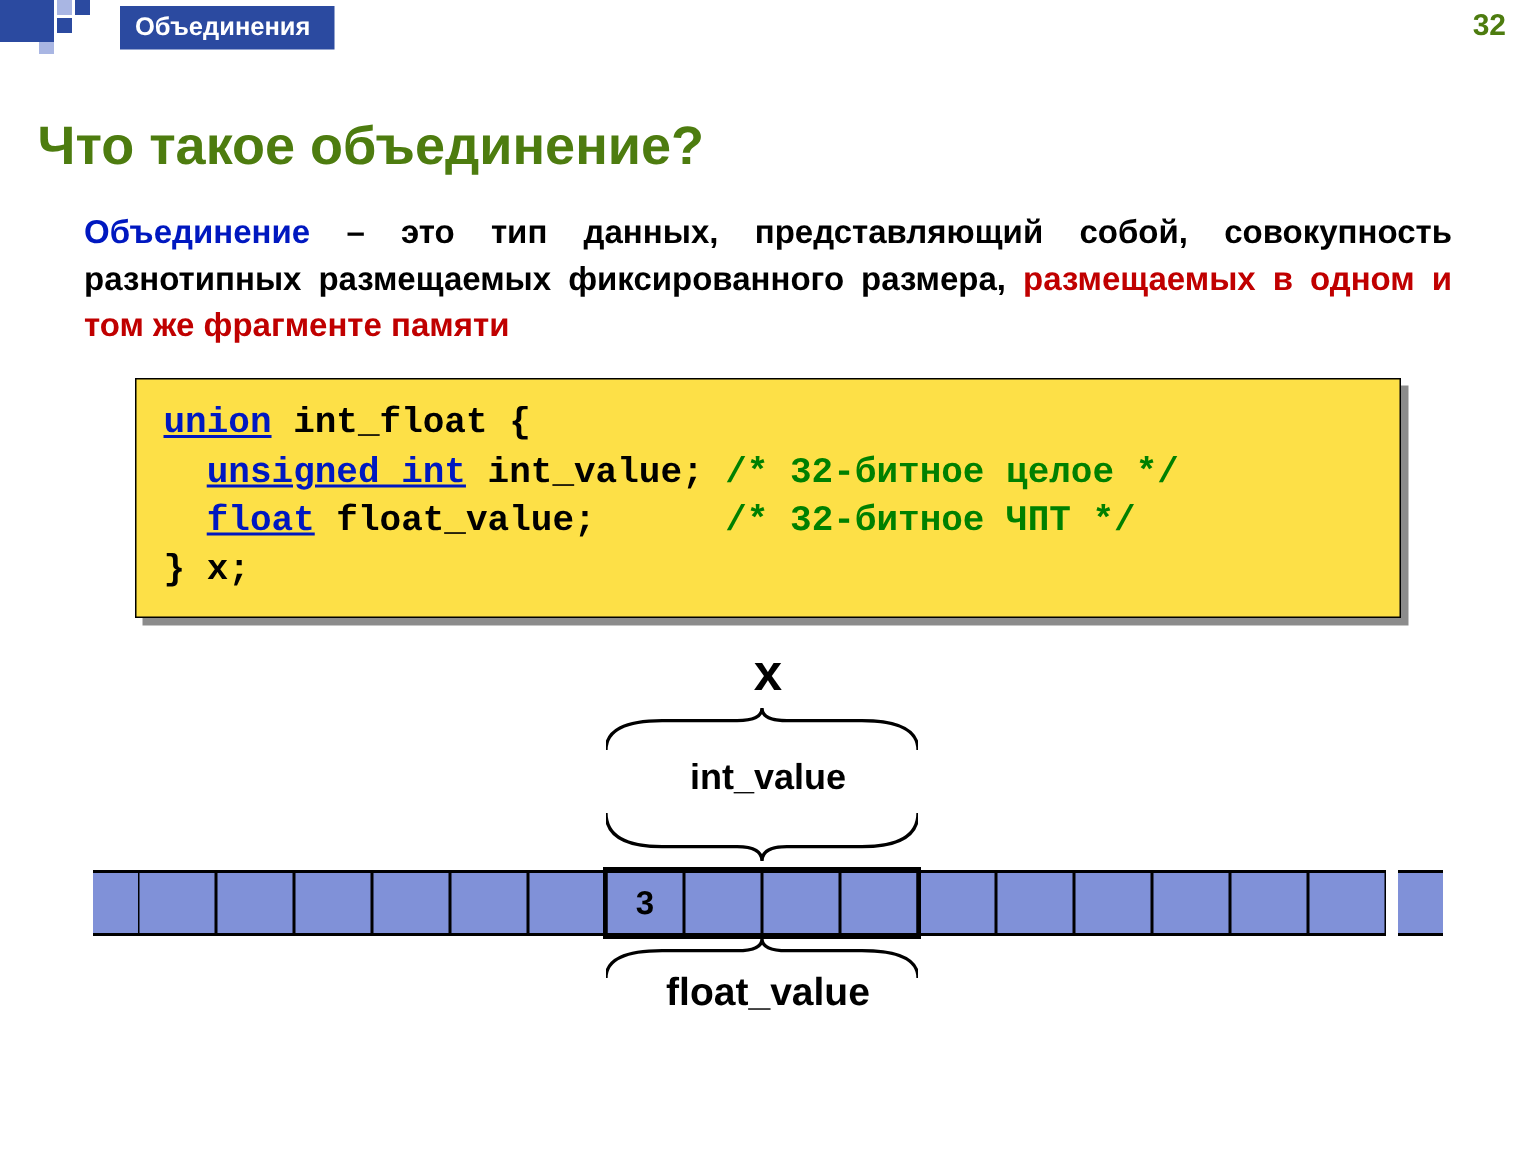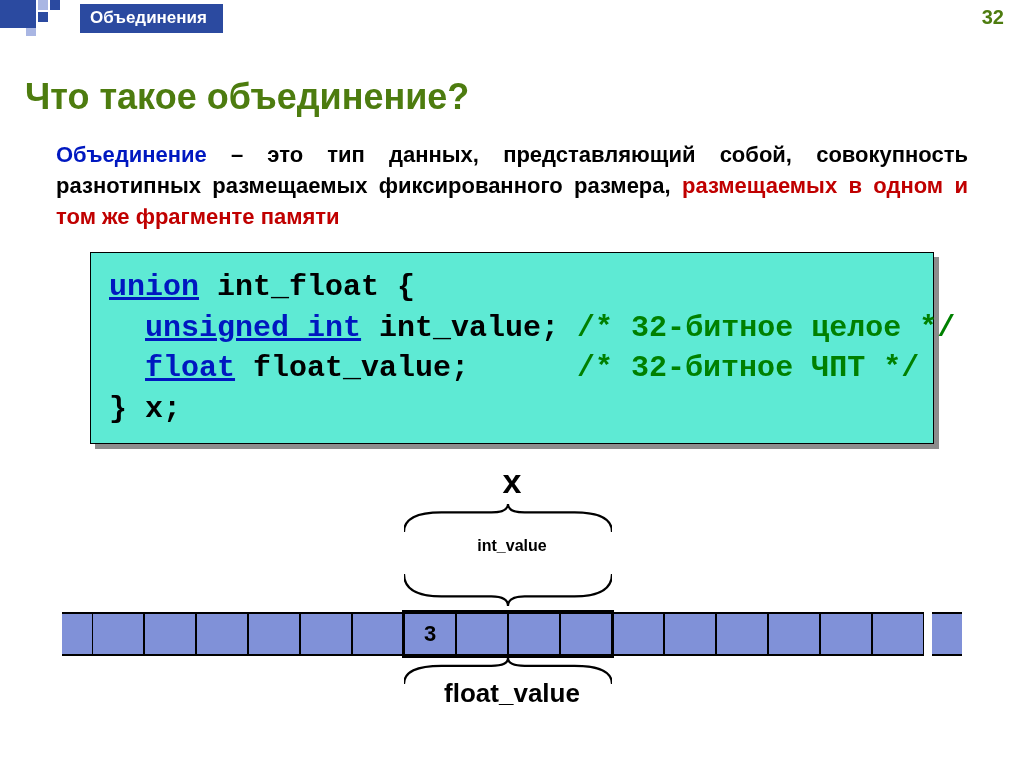--- a/index.html
+++ b/index.html
@@ -46,26 +46,26 @@
     font-size: 22px;
     font-weight: bold;
     text-align: justify;
     line-height: 1.4;
   }
   .definition .term { color: #0018c0; }
   .definition .plain { color: #000; }
   .definition .emph { color: #c00000; }
   .code-box {
     margin: 20px 90px 0 90px;
-    background: #5eead4;
+    background: #fde047;
     border: 1.5px solid #000;
     box-shadow: 5px 5px 0 rgba(0,0,0,0.45);
     padding: 14px 18px 14px 18px;
     font-family: "Courier New", monospace;
-    font-size: 30px;
+    font-size: 24px;
     font-weight: bold;
     line-height: 1.35;
     white-space: pre;
   }
   .kw { color: #0018c0; text-decoration: underline; }
   .plain-c { color: #000; }
   .cmt { color: #008000; }
 
   .diagram {
     position: relative;
@@ -73,21 +73,21 @@
     width: 900px;
     height: 270px;
   }
   .lbl {
     position: absolute;
     font-weight: bold;
     color: #000;
     text-align: center;
   }
   .lbl.lx { font-size: 34px; left: 0; width: 900px; top: 0; }
-  .lbl.liv { font-size: 16px; left: 0; width: 900px; top: 75px; }
+  .lbl.liv { font-size: 24px; left: 0; width: 900px; top: 75px; }
   .lbl.lfv { font-size: 26px; left: 0; width: 900px; top: 216px; }
 
   
   .brace { position: absolute; }
   .brace svg { display: block; }
 
   .mem-strip {
     position: absolute;
     top: 150px;
     left: 0;

